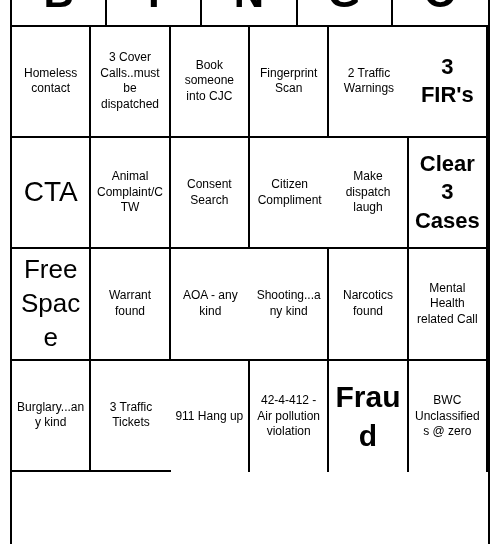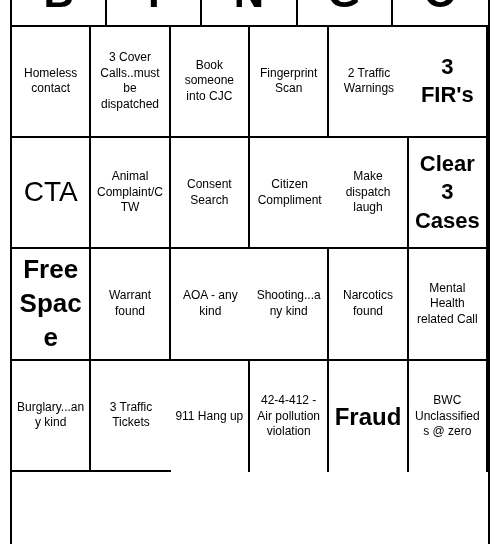--- a/index.html
+++ b/index.html
@@ -61,24 +61,24 @@
     .bingo-cell.large-text {
       font-size: 22px;
       font-weight: bold;
     }
     .bingo-cell.xlarge-text {
       font-size: 28px;
       font-weight: normal;
     }
     .bingo-cell.free-space {
       font-size: 26px;
-      font-weight: bold;
+      font-weight: normal;
     }
     .bingo-cell.fraud-text {
-      font-size: 24px;
+      font-size: 30px;
       font-weight: bold;
     }
   </style>
 </head>
 <body>
 
 <div class="bingo-card">
   <div class="bingo-header">
   <div class="bingo-letter">B</div>
       <div class="bingo-letter">I</div>

